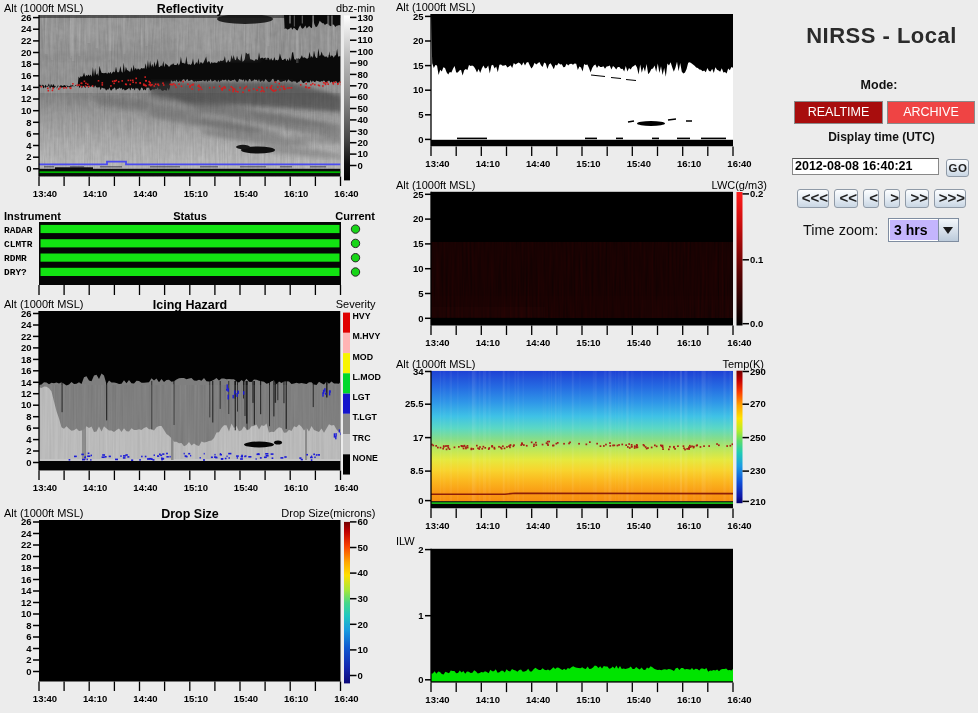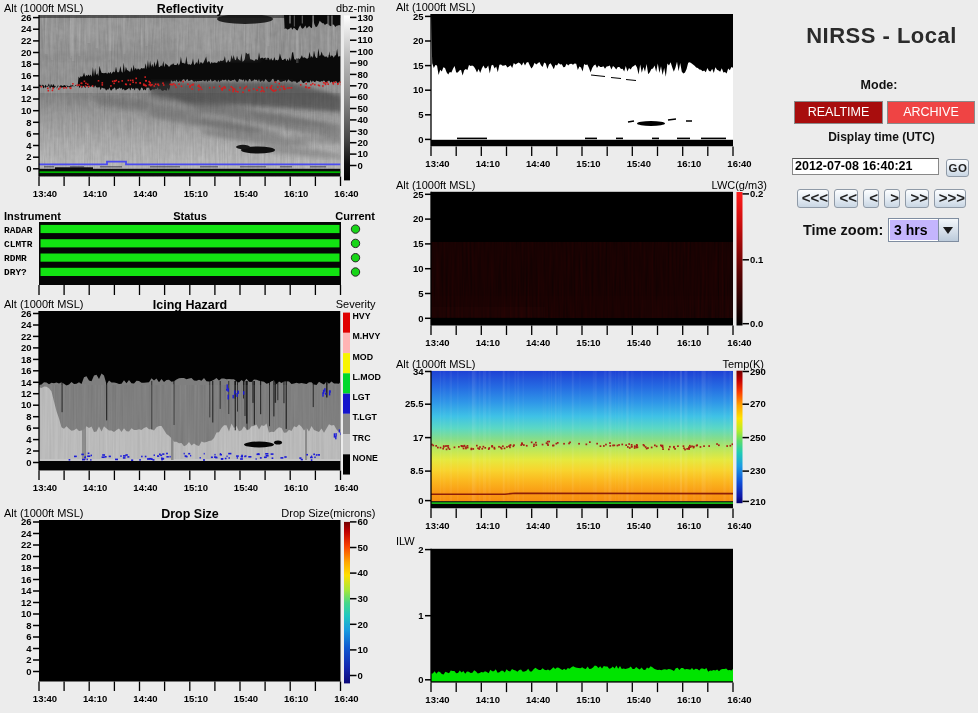--- a/index.html
+++ b/index.html
@@ -1139,27 +1139,27 @@
     <text x="638.8" y="702.5" font-size="9.5" font-weight="bold" text-anchor="middle">15:40</text>
     <text x="689.2" y="702.5" font-size="9.5" font-weight="bold" text-anchor="middle">16:10</text>
     <text x="739.5" y="702.5" font-size="9.5" font-weight="bold" text-anchor="middle">16:40</text>
   </svg>
 
 <div style="position:absolute;left:775px;top:23px;width:213px;text-align:center;font-size:22px;font-weight:bold;color:#2b2b2b;letter-spacing:0.5px">NIRSS - Local</div>
 <div style="position:absolute;left:775px;top:78px;width:208px;text-align:center;font-size:12.5px;font-weight:bold;color:#111">Mode:</div>
 <div class="modebtn" style="left:794px;background:#a80d0d">REALTIME</div>
 <div class="modebtn" style="left:887px;background:#ef4444;width:86px">ARCHIVE</div>
 <div style="position:absolute;left:775px;top:130px;width:213px;text-align:center;font-size:12px;font-weight:bold;color:#111">Display time (UTC)</div>
-<div style="position:absolute;left:792px;top:158px;width:143px;height:15px;background:#fff;border:1px solid #888;border-top-color:#555;font-size:12.5px;font-weight:bold;padding-left:2px;line-height:15px">2012-07-08 16:40:21</div>
+<div style="position:absolute;left:792px;top:158px;width:143px;height:15px;background:#fff;border:1px solid #888;border-top-color:#555;font-size:12.5px;font-weight:bold;padding-left:2px;line-height:15px">2012-08-08 16:40:21</div>
 <div class="nav" style="left:945.5px;top:159px;width:21px;height:16px;line-height:16px;font-size:11.5px;letter-spacing:0.5px">GO</div>
 <div class="nav" style="left:797px;width:30px">&lt;&lt;&lt;</div>
 <div class="nav" style="left:834px;width:22px">&lt;&lt;</div>
 <div class="nav" style="left:863px;width:14px">&lt;</div>
 <div class="nav" style="left:884px;width:14px">&gt;</div>
 <div class="nav" style="left:905px;width:22px">&gt;&gt;</div>
 <div class="nav" style="left:934px;width:30px">&gt;&gt;&gt;</div>
-<div style="position:absolute;left:803px;top:222px;font-size:14.5px;font-weight:bold;color:#111">Time zoom:</div>
+<div style="position:absolute;left:803px;top:222px;font-size:14.5px;font-weight:normal;color:#111">Time zoom:</div>
 <div style="position:absolute;left:888px;top:218px;width:69px;height:22px;border:1px solid #7f8da0;background:#c4b5fd;box-shadow:inset 0 0 0 1px #fff">
   <div style="position:absolute;left:5px;top:3px;font-size:14px;font-weight:bold">3 hrs</div>
   <div style="position:absolute;right:0;top:0;width:19px;height:22px;border-left:1px solid #7f8da0;background:linear-gradient(#f3f7fa,#d3dde8 60%,#bccbdb)">
     <div style="position:absolute;left:4px;top:8px;width:0;height:0;border-left:5.5px solid transparent;border-right:5.5px solid transparent;border-top:7px solid #1a1a1a"></div>
   </div>
 </div>
 
 </body></html>

